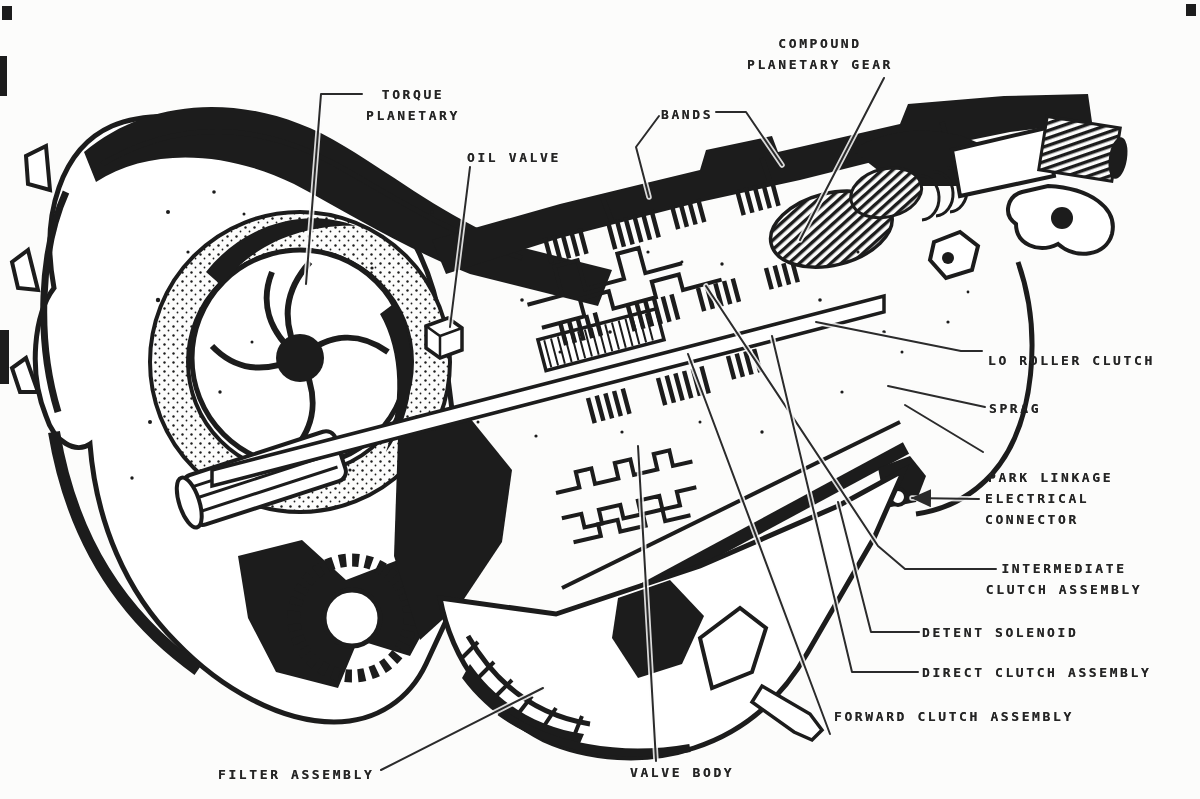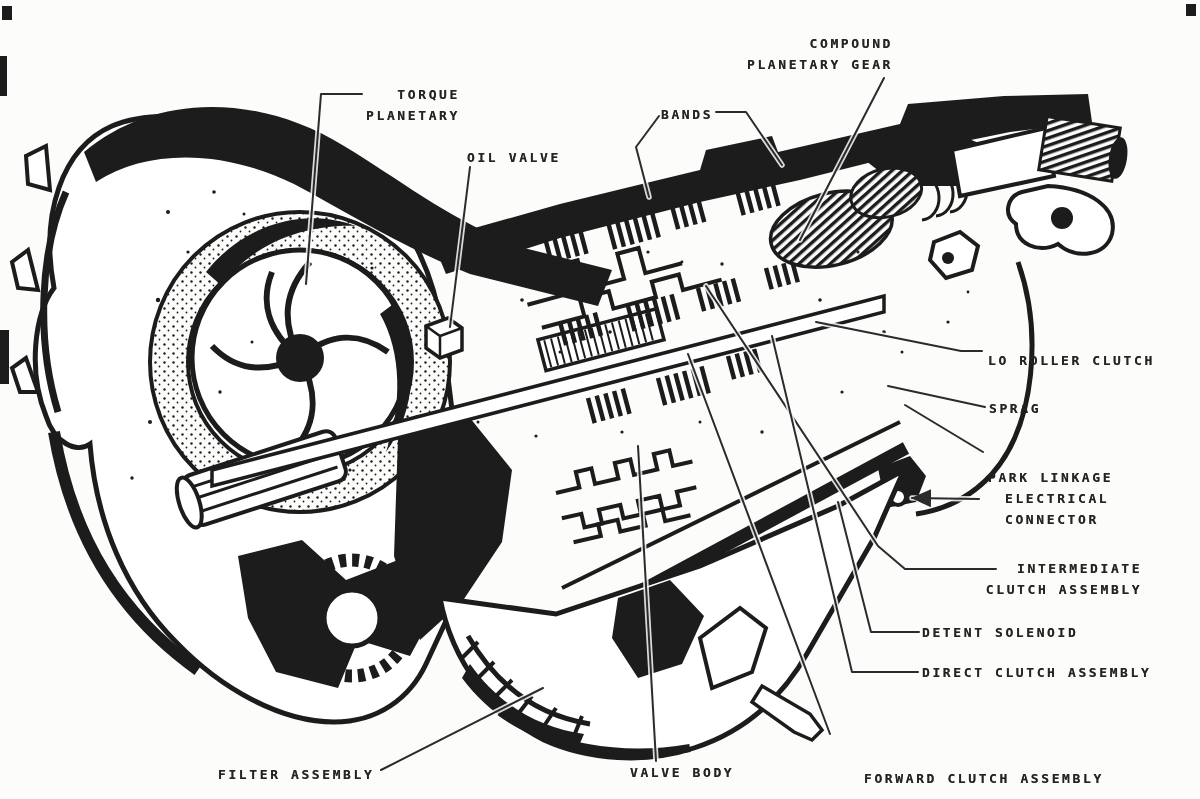--- a/index.html
+++ b/index.html
@@ -20,21 +20,21 @@
   .callout{
     position:absolute;
     font-weight:700;
     font-size:13px;
     letter-spacing:2.6px;
     line-height:21px;
     color:#242424;
     white-space:nowrap;
     text-shadow:0 0 .5px rgba(20,20,20,.6);
   }
-  .callout.center{transform:translateX(-50%);text-align:right;}
+  .callout.center{transform:translateX(-50%);text-align:center;}
   .leader{fill:none;stroke:var(--leader);stroke-width:2;stroke-linecap:round;stroke-linejoin:round;}
   .leader-halo{fill:none;stroke:#fcfcfb;stroke-width:5.5;stroke-linecap:round;stroke-linejoin:round;opacity:.85;}
   .ln{stroke:var(--ink);fill:none;}
 </style>
 </head>
 <body>
 
 <div id="stage">
 
   <svg id="art" viewBox="0 0 1200 799" xmlns="http://www.w3.org/2000/svg">
@@ -267,35 +267,35 @@
       </div>
       <div class="callout left" style="left: 988px; top: 343px; margin-top: 7px;">
         <div class="cl-line">LO ROLLER CLUTCH</div>
       </div>
       <div class="callout left" style="left: 989px; top: 398px;">
         <div class="cl-line">SPRAG</div>
       </div>
       <div class="callout left" style="left: 988px; top: 443px; margin-top: 24px;">
         <div class="cl-line">PARK LINKAGE</div>
       </div>
-      <div class="callout left" style="left: 985px; top: 488px; margin-left: 20px;">
+      <div class="callout left" style="left: 985px; top: 488px;">
         <div class="cl-line">ELECTRICAL</div>
         <div class="cl-line">CONNECTOR</div>
       </div>
       <div class="callout center" style="left: 1064px; top: 558px;">
         <div class="cl-line">INTERMEDIATE</div>
         <div class="cl-line">CLUTCH ASSEMBLY</div>
       </div>
       <div class="callout left" style="left: 922px; top: 622px;">
         <div class="cl-line">DETENT SOLENOID</div>
       </div>
       <div class="callout left" style="left: 922px; top: 662px;">
         <div class="cl-line">DIRECT CLUTCH ASSEMBLY</div>
       </div>
-      <div class="callout left" style="left: 834px; top: 768px; margin-left: 30px;">
+      <div class="callout left" style="left: 834px; top: 706px;">
         <div class="cl-line">FORWARD CLUTCH ASSEMBLY</div>
       </div>
       <div class="callout left" style="left: 630px; top: 762px;">
         <div class="cl-line">VALVE BODY</div>
       </div>
       <div class="callout left" style="left: 218px; top: 764px;">
         <div class="cl-line">FILTER ASSEMBLY</div>
       </div>
     </div>
 </div>

